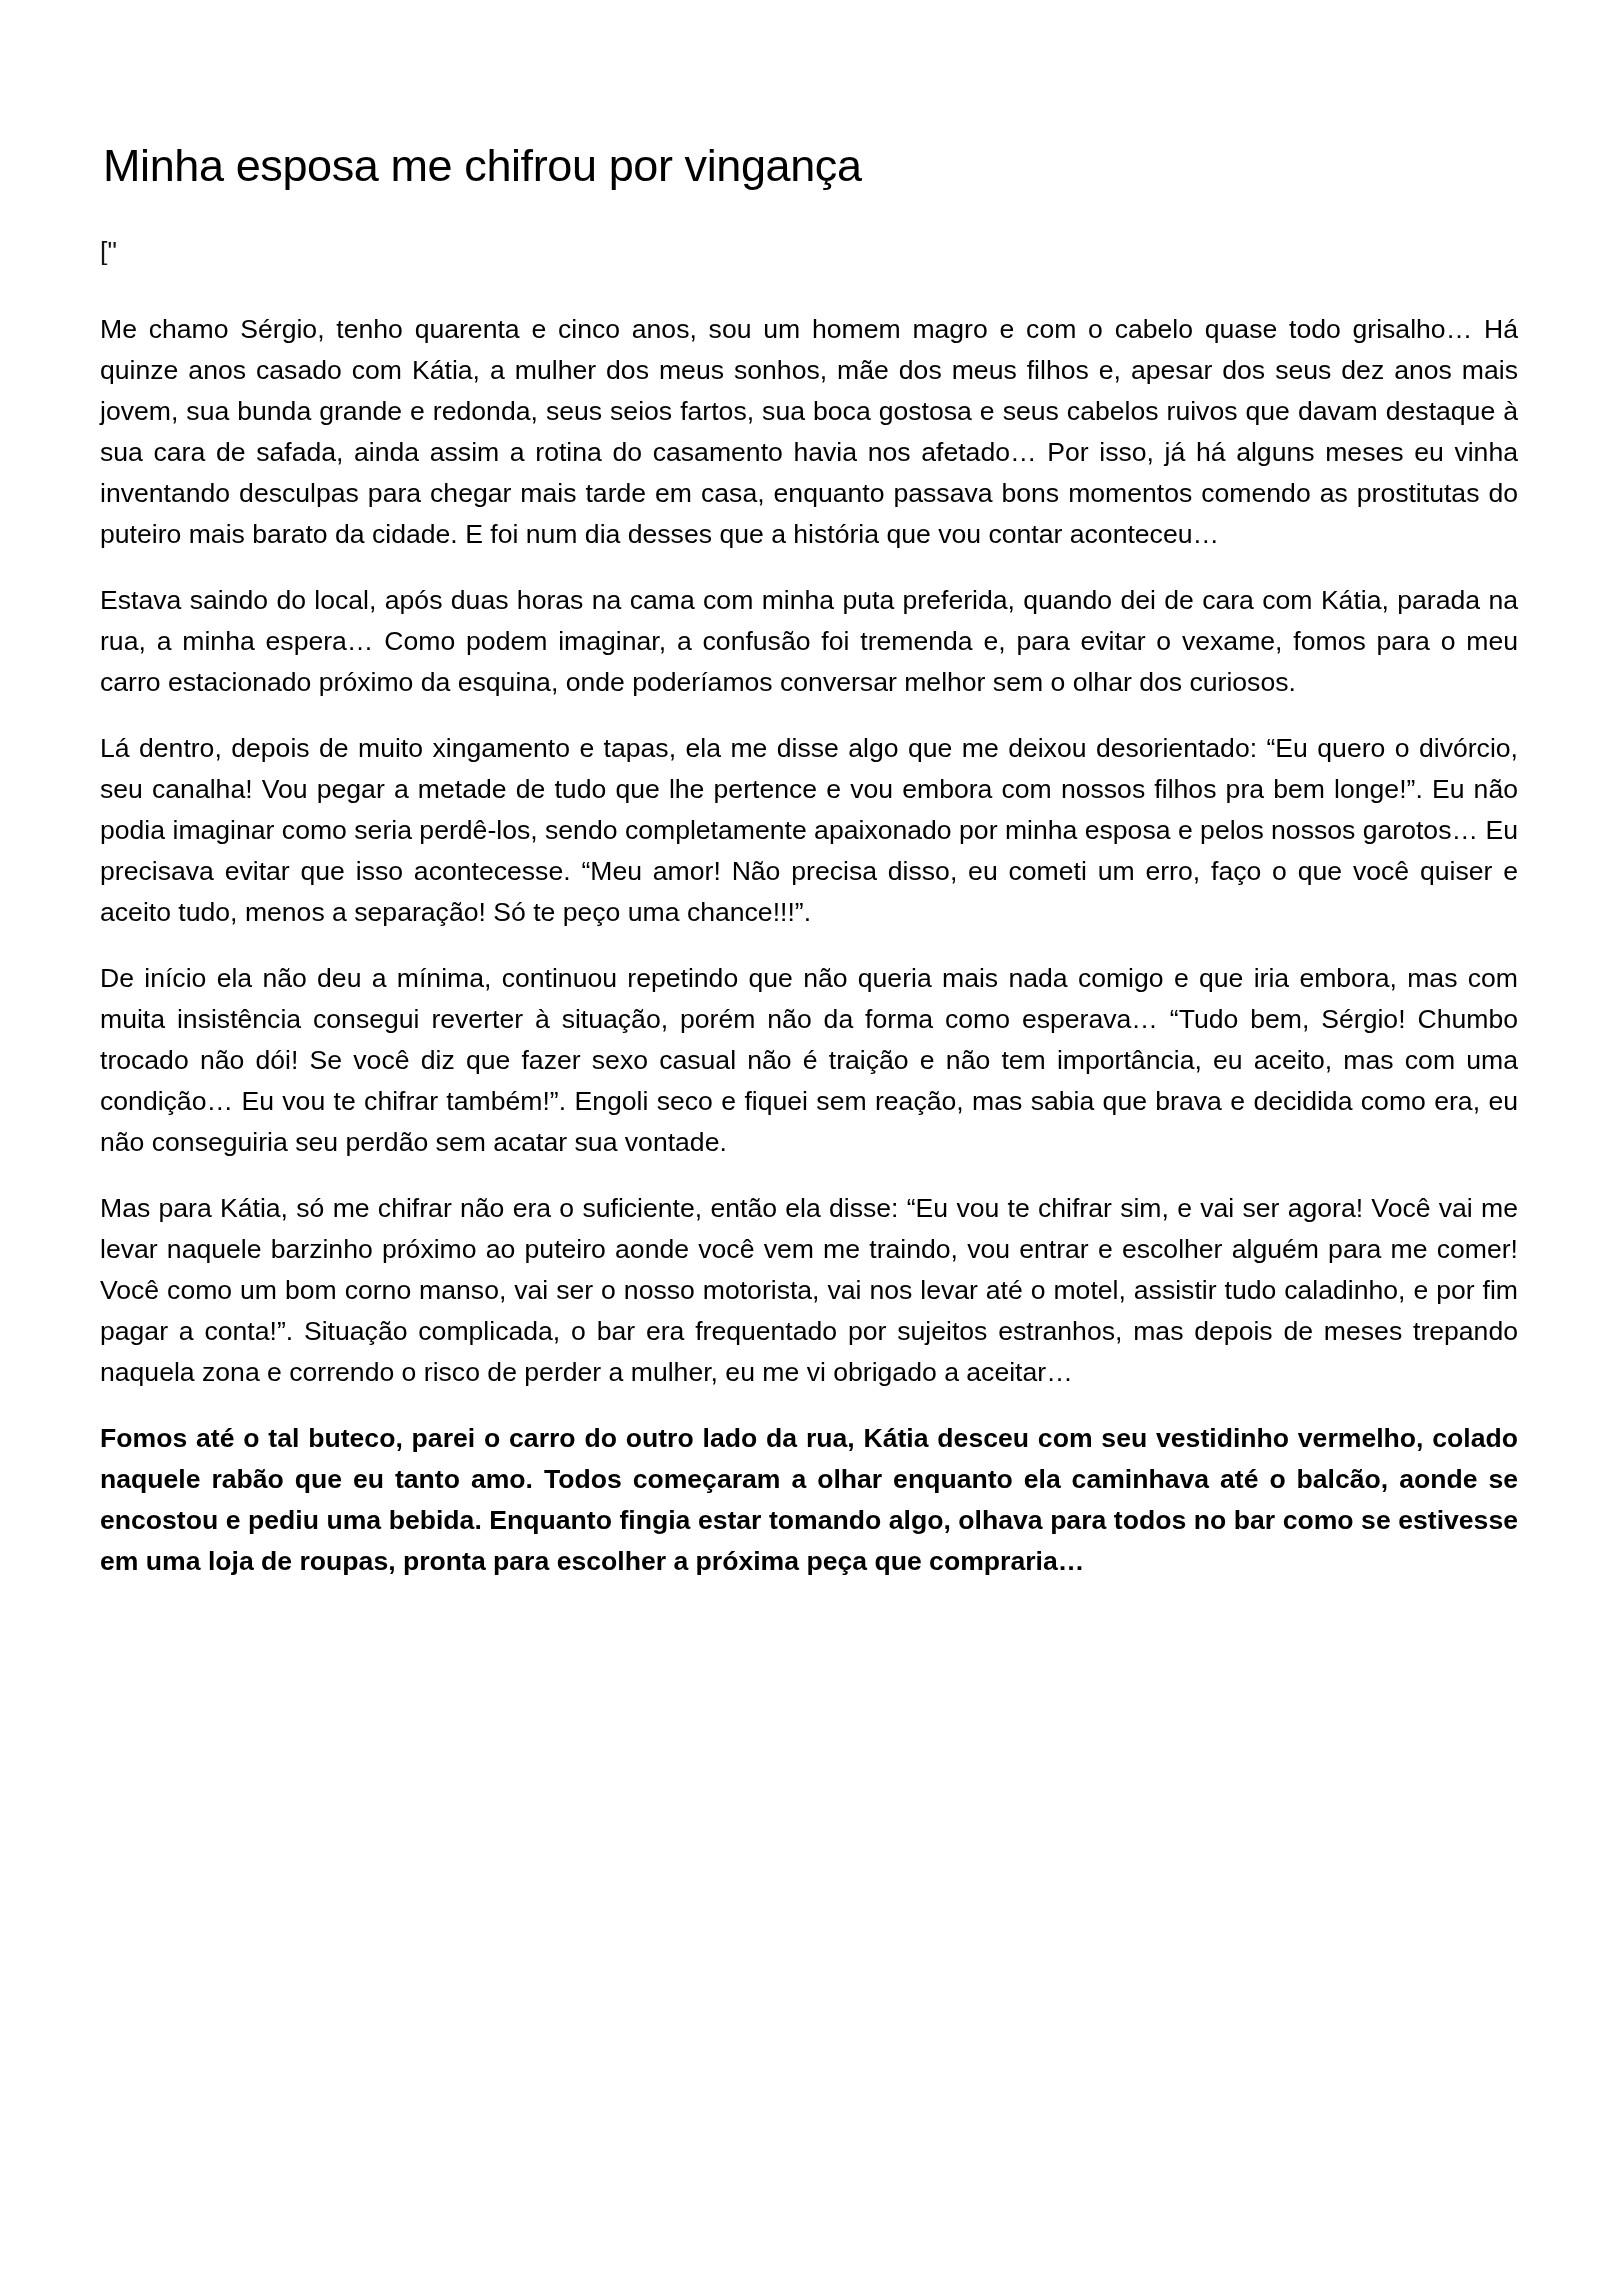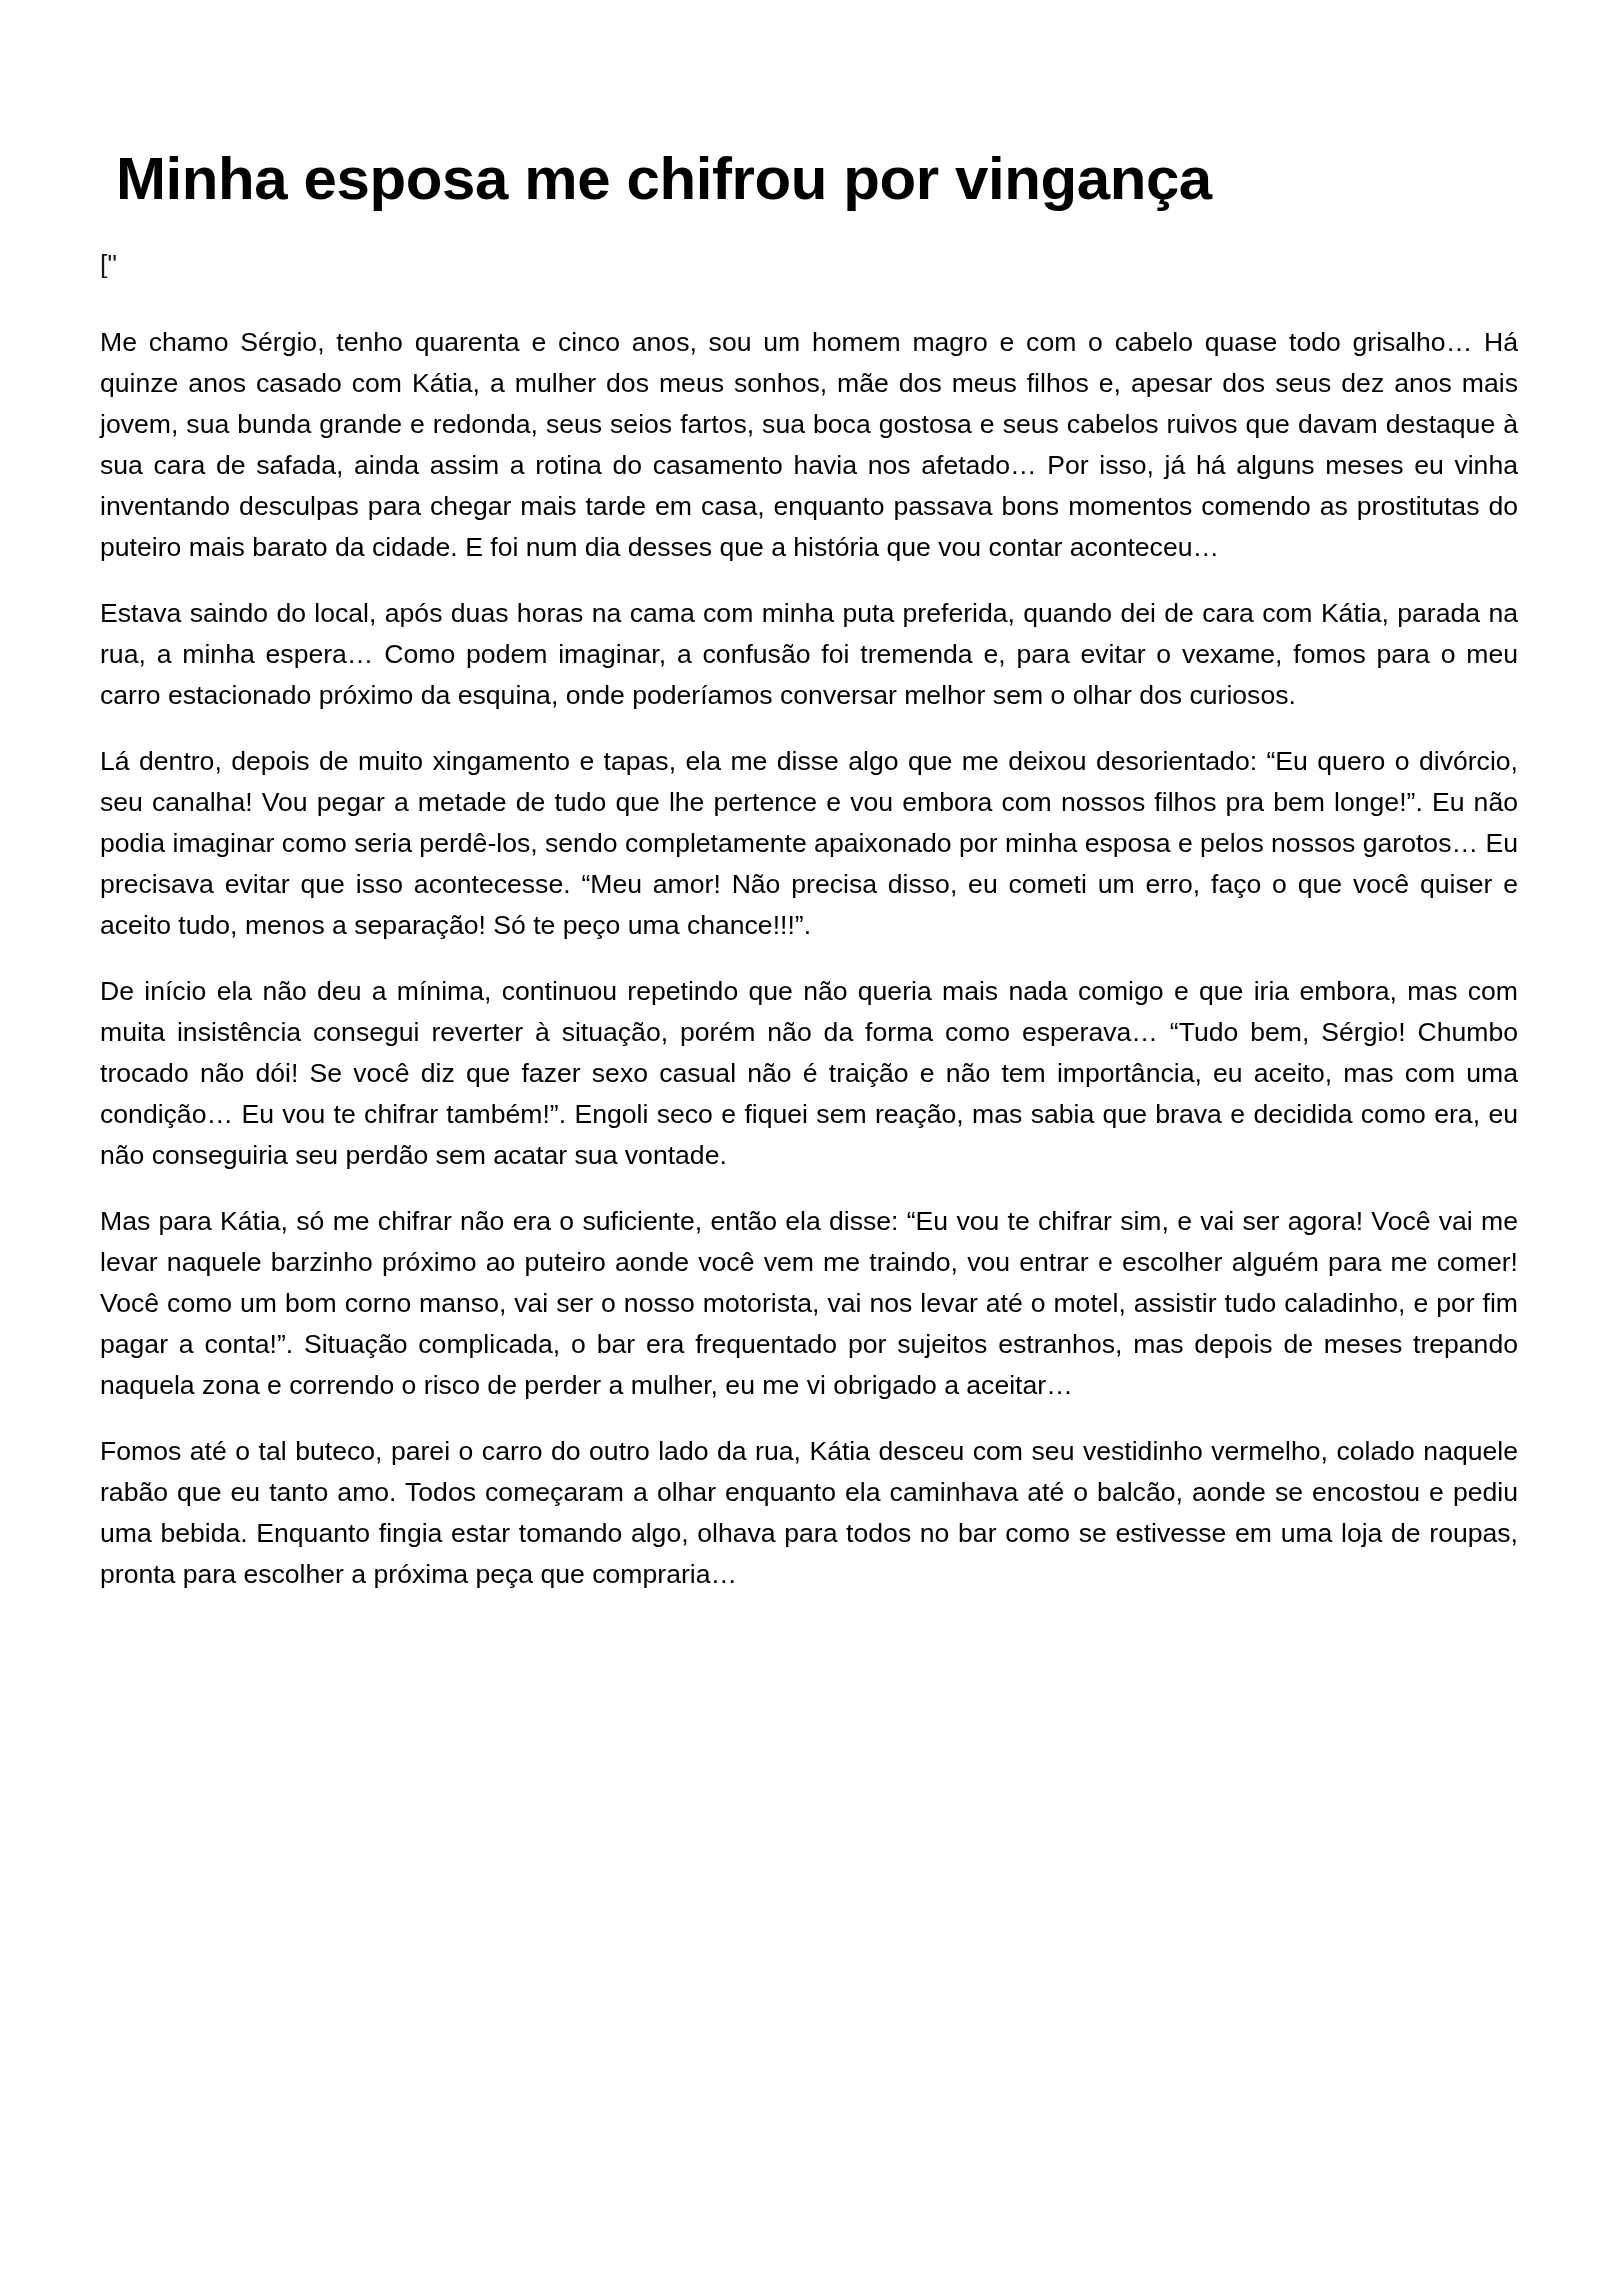--- a/index.html
+++ b/index.html
@@ -14,43 +14,44 @@
     color: #161616;
   }
   .page {
     box-sizing: border-box;
     width: 1617px;
     min-height: 2284px;
     padding: 0 99px 47px 100px;
     background: #ffffff;
   }
   h1.story-title {
-    margin: 16px;
+    margin: 3px;
     padding-top: 133px;
-    font-size: 60px;
+    font-size: 45px;
     line-height: 59px;
-    font-weight: 700;
+    font-weight: 400;
     color: #000000;
     letter-spacing: -0.4px;
   }
   p.fragment {
     margin: 36px 0 37px 0;
     font-size: 26.6px;
     line-height: 41px;
     color: #161616;
   }
   p.para {
     margin: 25px 0;
     font-size: 26.6px;
     line-height: 41px;
     text-align: justify;
     color: #000000;
   }
   p.para:last-child {
     margin-bottom: 6px;
+    font-weight: bold;
   }
 </style>
 </head>
 <body>
 
 <div class="page">
   <h1 class="story-title">Minha esposa me chifrou por vingança</h1>
 
   <p class="fragment">["</p>
 

